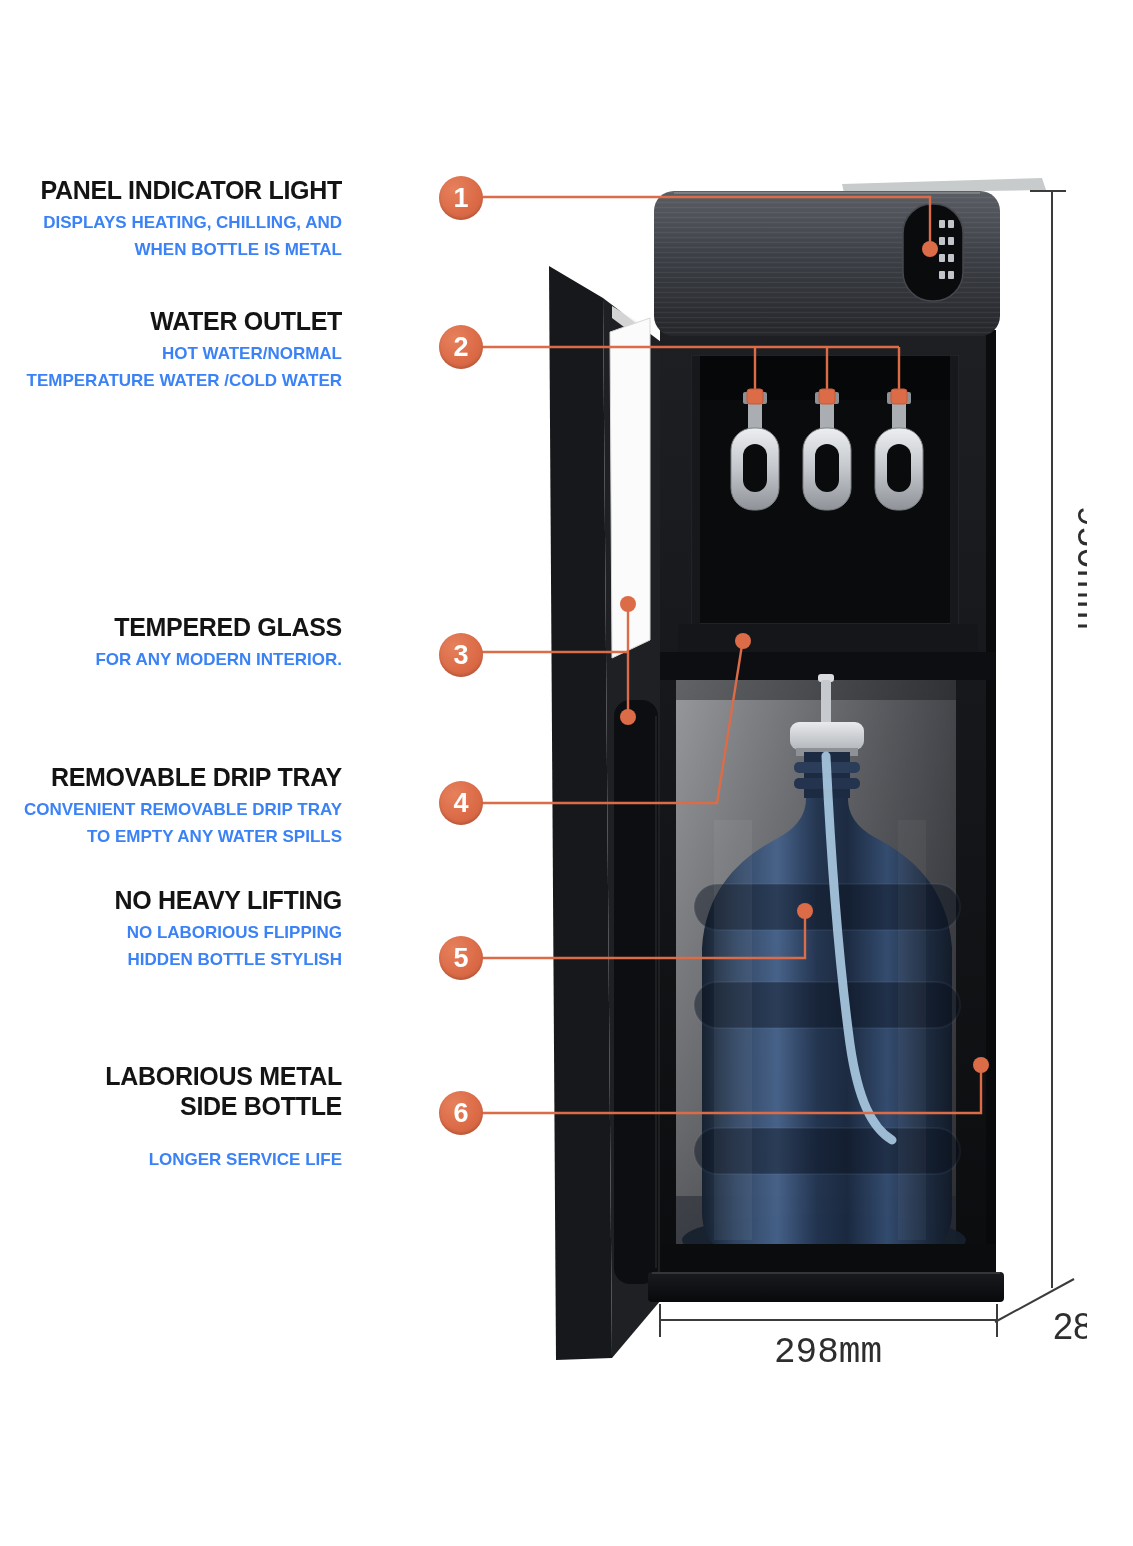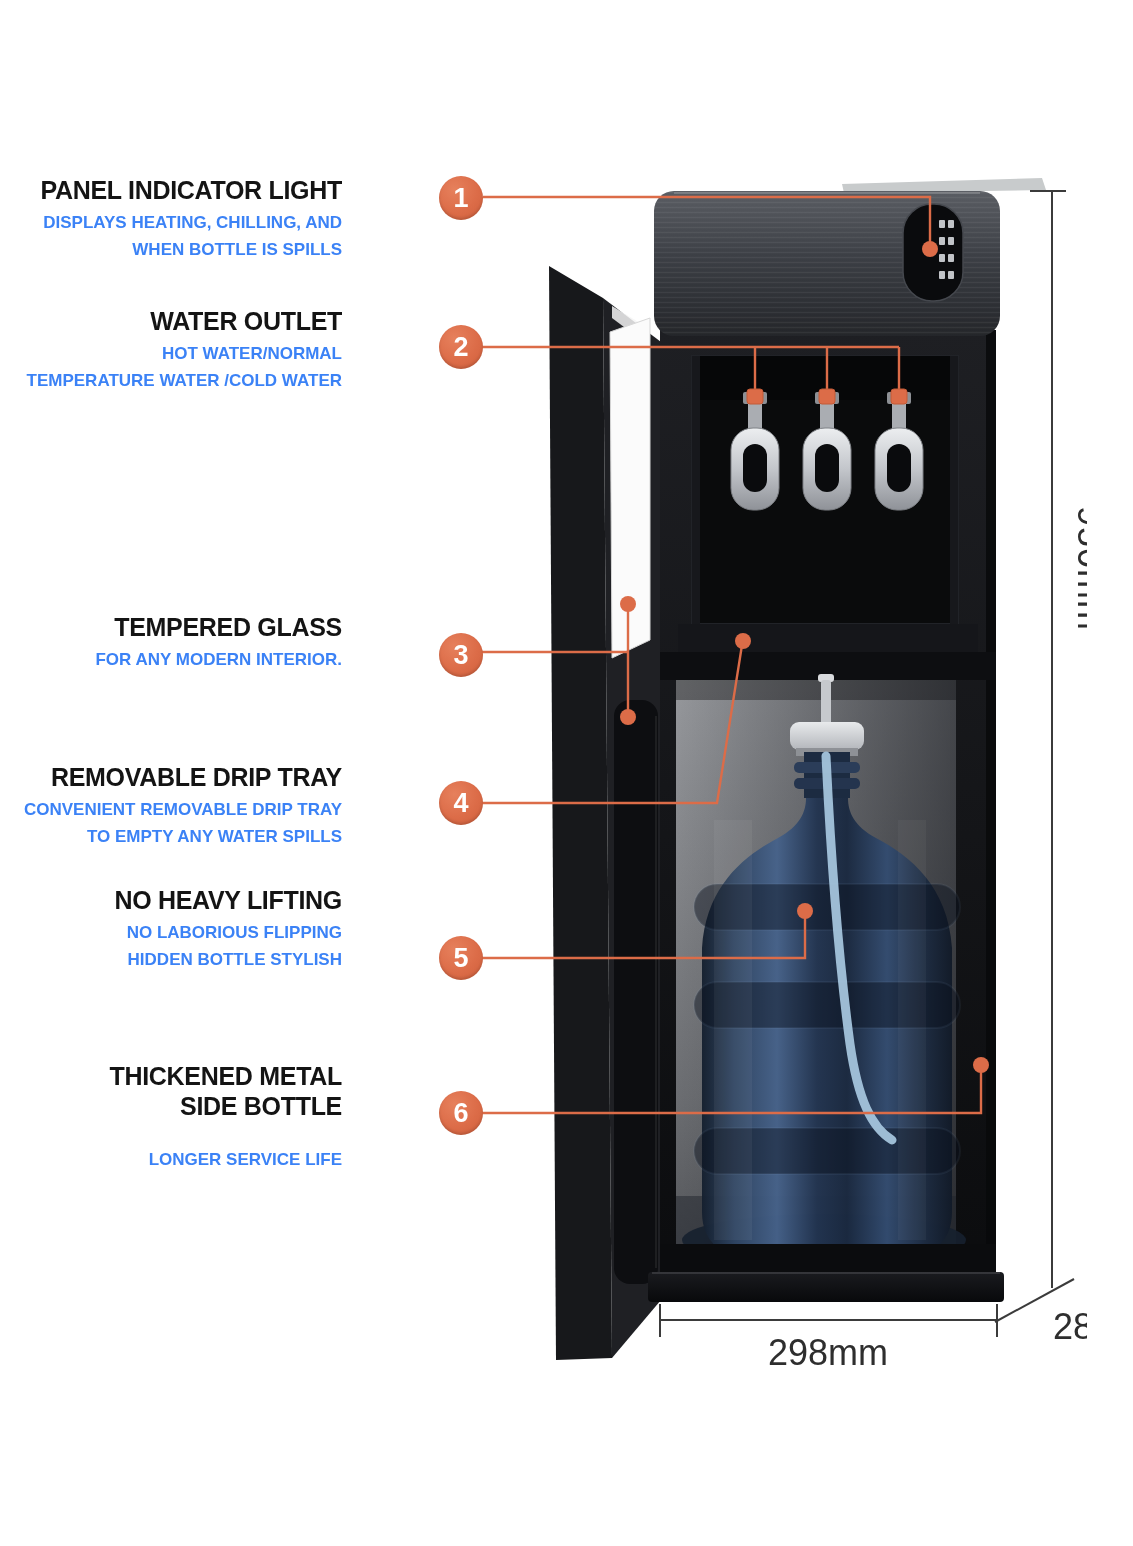--- a/index.html
+++ b/index.html
@@ -17,21 +17,21 @@
   .badge{
     position:absolute;left:439px;width:44px;height:44px;border-radius:50%;
     background:radial-gradient(circle at 35% 30%, #e6805c 0%, #dc6c48 55%, #cf5f3c 100%);
     color:#ffffff;font-size:27px;font-weight:bold;
     display:flex;align-items:center;justify-content:center;
     box-shadow:inset 0 -2px 3px rgba(0,0,0,0.15);
   }
   
   .dim{position:absolute;color:#2e2e2e;font-size:36px;font-weight:400;}
   .dim-h{left:1069px;top:506px;writing-mode:vertical-rl;letter-spacing:1px;}
-  .dim-w{left:728px;top:1332px;width:200px;text-align:center;}
+  .dim-w{left:728px;top:1332px;width:200px;text-align:center;font-family:Liberation Mono, monospace;}
   .dim-d{left:1008px;top:1306px;margin-left:45px;}
 </style>
 </head>
 <body>
 
 <div class="stage">
 
   <svg class="illustration" width="1133" height="1546" viewBox="0 0 1133 1546">
     <defs>
       <linearGradient id="gTop" x1="0" y1="0" x2="0" y2="1">
@@ -206,21 +206,21 @@
       <path d="M 660 1320 H 997"></path>
       <path d="M 660 1304 V 1337"></path>
       <path d="M 997 1304 V 1337"></path>
     </g>
   </svg>
 
   <div class="feature" style="top:175px">
     <div class="f-title">PANEL INDICATOR LIGHT</div>
     <div class="f-desc">
       <div>DISPLAYS HEATING, CHILLING, AND</div>
-      <div>WHEN BOTTLE IS SPILLS</div>
+      <div>WHEN BOTTLE IS METAL</div>
     </div>
   </div>
 
   <div class="feature" style="top:306px">
     <div class="f-title">WATER OUTLET</div>
     <div class="f-desc">
       <div>HOT WATER/NORMAL</div>
       <div>TEMPERATURE WATER /COLD WATER</div>
     </div>
   </div>
@@ -243,21 +243,21 @@
   <div class="feature" style="top:885px">
     <div class="f-title">NO HEAVY LIFTING</div>
     <div class="f-desc">
       <div>NO LABORIOUS FLIPPING</div>
       <div>HIDDEN BOTTLE STYLISH</div>
     </div>
   </div>
 
   <div class="feature" style="top:1061px">
     <div class="f-title">
-      <div>THICKENED METAL</div>
+      <div>LABORIOUS METAL</div>
       <div>SIDE BOTTLE</div>
     </div>
     <div class="f-desc gap8">
       <div>LONGER SERVICE LIFE</div>
     </div>
   </div>
 
   <div class="badge" style="top:176px">1</div>
   <div class="badge" style="top:325px">2</div>
   <div class="badge" style="top:633px">3</div>

